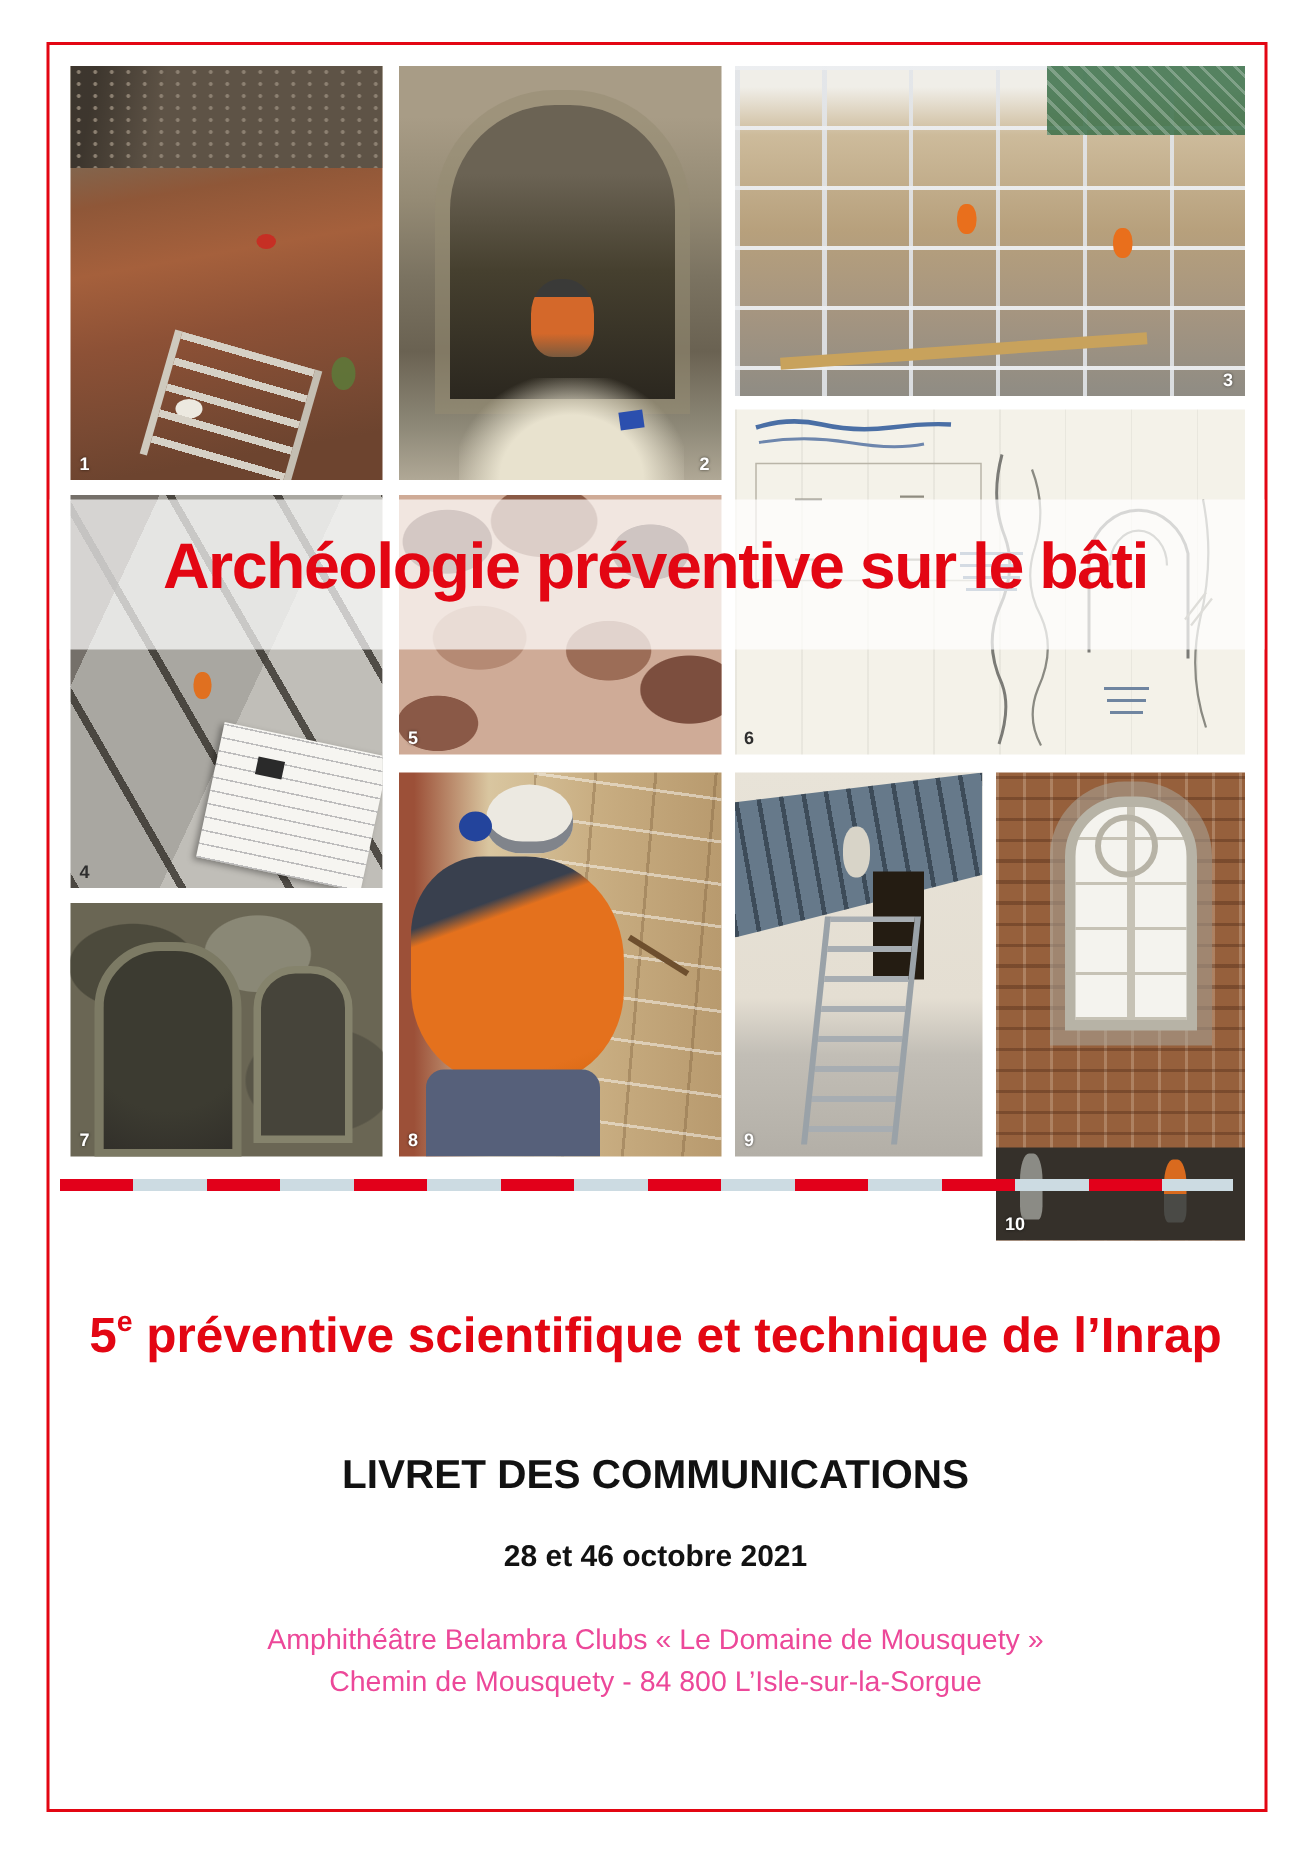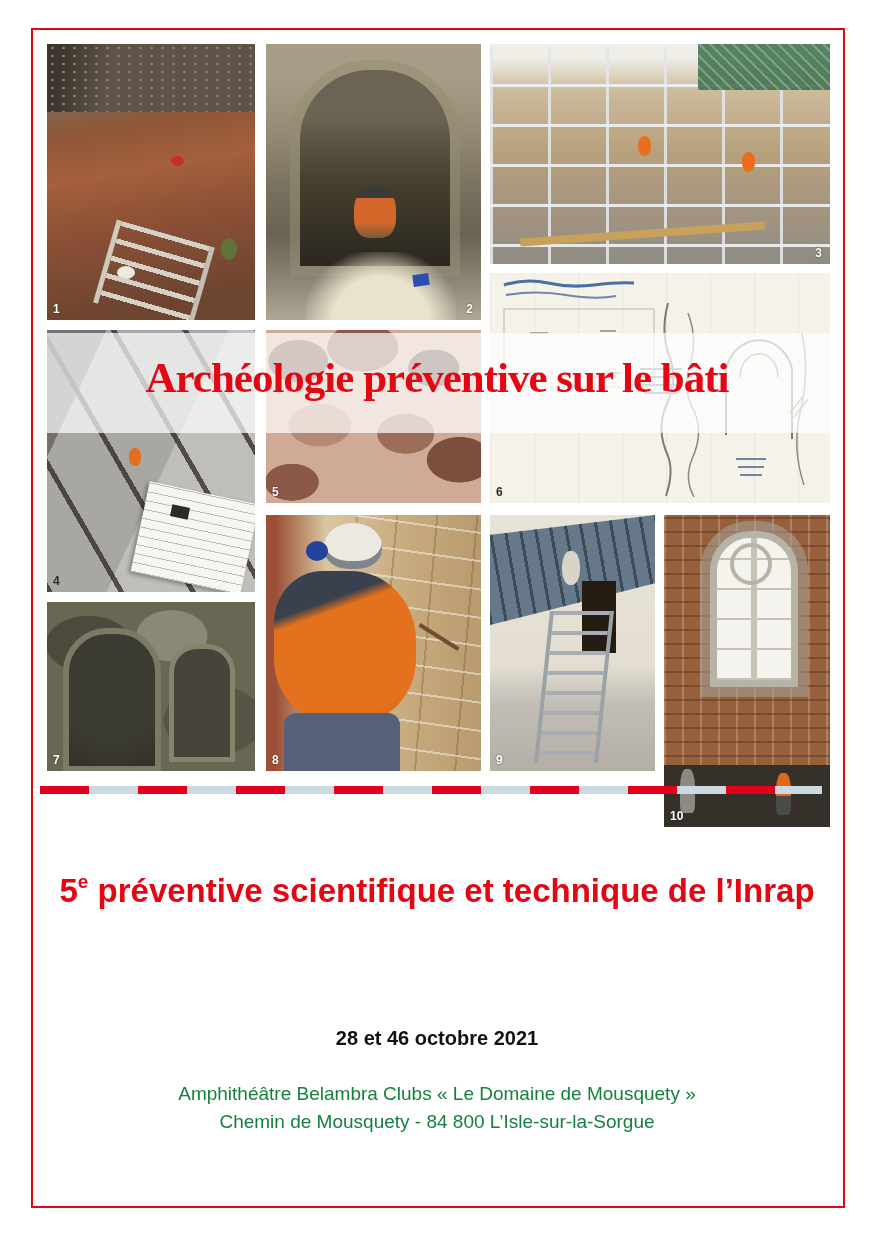--- a/index.html
+++ b/index.html
@@ -135,36 +135,36 @@
       border:4px solid #b7b3a6;background:transparent;}
   .p10-floor{left:0;bottom:0;width:100%;height:62px;background:#35302a;}
   .p10-fig1{left:16px;bottom:14px;width:15px;height:44px;border-radius:40% 40% 20% 20%;background:#8b8b85;}
   .p10-fig2{left:112px;bottom:12px;width:15px;height:42px;border-radius:40% 40% 20% 20%;
       background:linear-gradient(180deg,#d96a1e 0 55%,#4a4a46 55% 100%);}
 
   
   .title-overlay-band{position:absolute;left:33px;top:333px;width:810px;height:100px;
       background:rgba(255,255,255,.70);z-index:3;}
   .main-title{position:absolute;left:33px;top:350px;width:808px;text-align:center;z-index:4;
-      color:#e30613;font-size:43px;font-weight:bold;letter-spacing:-1px;line-height:56px;font-family:Liberation Serif, serif;}
+      color:#e30613;font-size:43px;font-weight:bold;letter-spacing:-1px;line-height:56px;}
 
   
   .stripe-band{position:absolute;left:40px;top:786px;width:782px;height:8px;
       background:repeating-linear-gradient(90deg,#e2001a 0 49px,#ccdbe2 49px 98px);}
 
   
   .seminar-title{position:absolute;left:33px;top:862px;width:808px;text-align:center;
       color:#e30613;font-size:33px;font-weight:bold;line-height:44px;}
   .seminar-title sup{font-size:19px;position:relative;top:-2px;}
   .booklet-title{position:absolute;left:33px;top:966px;width:808px;text-align:center;
       color:#121212;font-size:27px;font-weight:bold;line-height:34px;}
   .date-line{position:absolute;left:33px;top:1024px;width:808px;text-align:center;
       color:#121212;font-size:20px;font-weight:bold;line-height:28px;}
   .venue{position:absolute;left:33px;top:1080px;width:808px;text-align:center;
-      color:#15803d;font-size:19px;line-height:28px;}
+      color:#ec4899;font-size:19px;line-height:28px;}
 </style>
 </head>
 <body>
 
 <div class="page">
 
   <div class="frame"></div>
 
   <div class="photo p1">
     <div class="detail p1-deck"></div>
@@ -255,20 +255,21 @@
     <span class="pnum">10</span>
   </div>
 
   <div class="title-overlay-band"></div>
   <div class="main-title">Archéologie préventive sur le bâti</div>
 
   <div class="stripe-band"></div>
 
   <div class="seminar-title"><span>5</span><sup>e</sup><span> préventive scientifique et technique de l’Inrap</span></div>
 
+  <div class="booklet-title">LIVRET DES COMMUNICATIONS</div>
 
   <div class="date-line">28 et 46 octobre 2021</div>
 
   <div class="venue">
     <div>Amphithéâtre Belambra Clubs « Le Domaine de Mousquety »</div>
     <div>Chemin de Mousquety - 84 800 L’Isle-sur-la-Sorgue</div>
   </div>
 
 </div>
 

